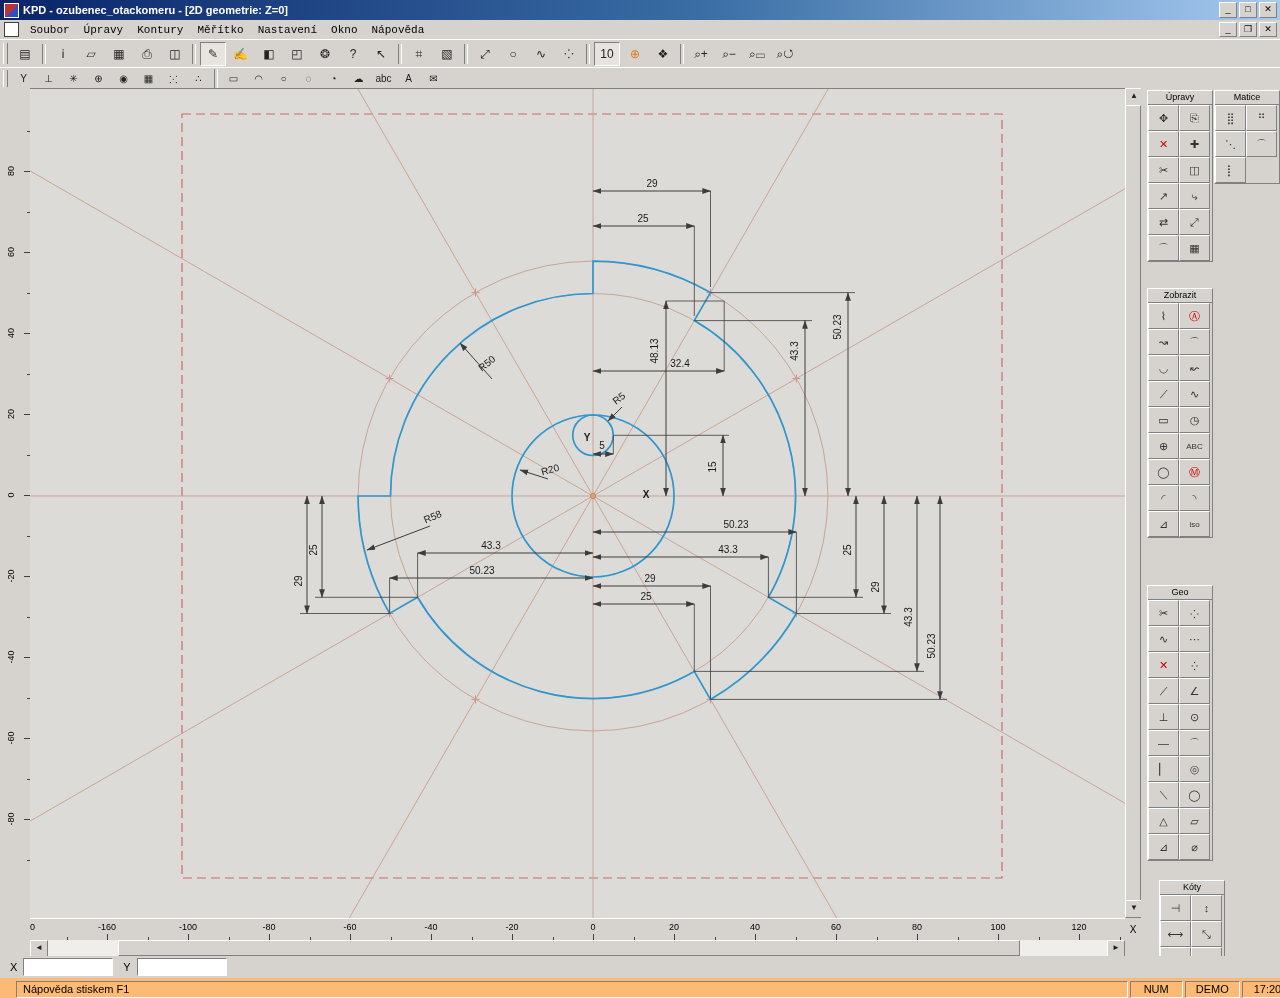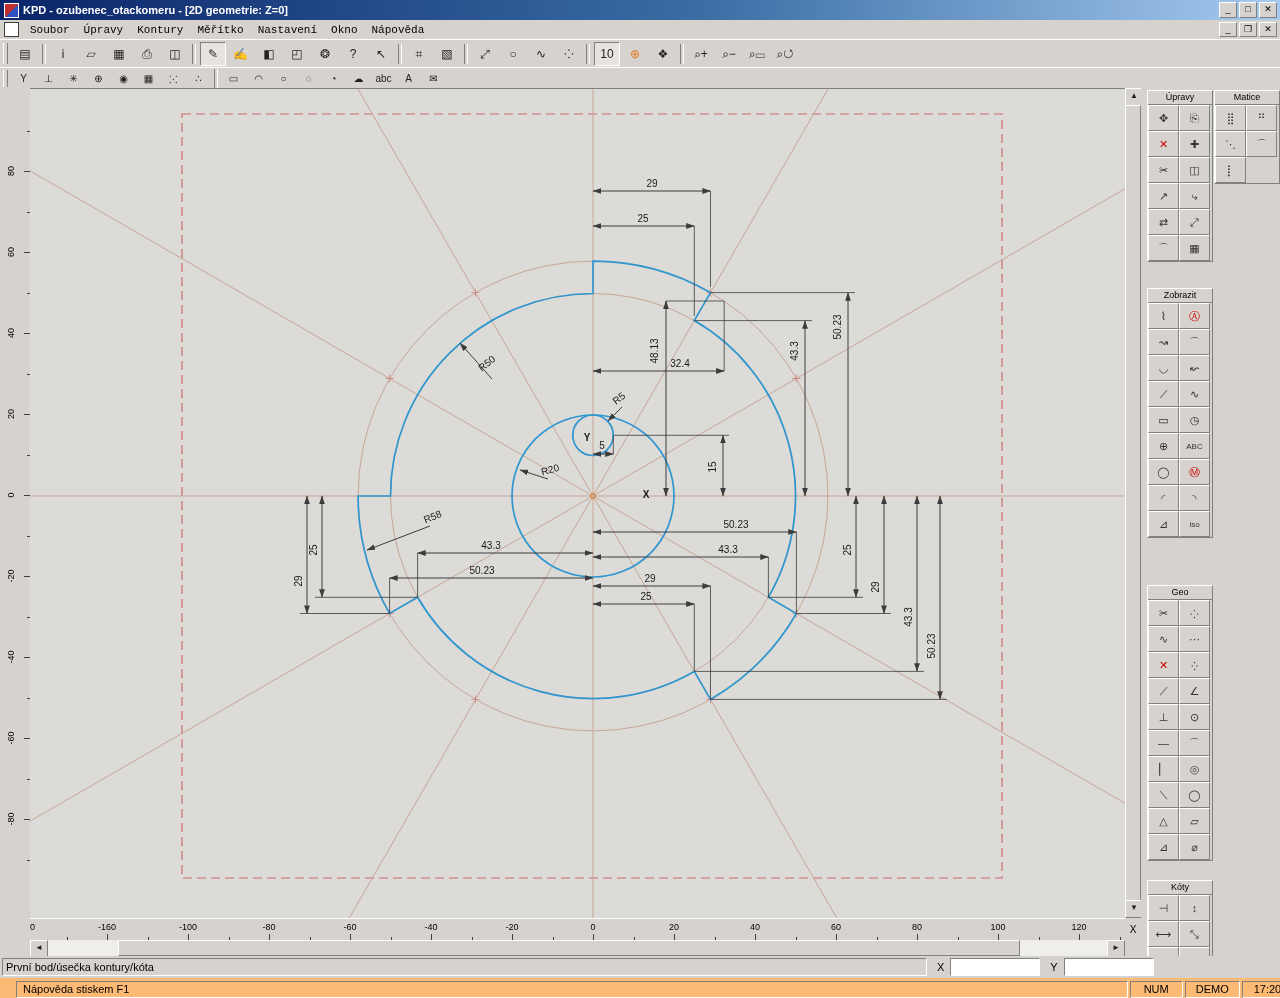--- a/index.html
+++ b/index.html
@@ -446,36 +446,35 @@
             <div class="pbtn">▏</div>
             <div class="pbtn">◎</div>
             <div class="pbtn">⟍</div>
             <div class="pbtn">◯</div>
             <div class="pbtn">△</div>
             <div class="pbtn">▱</div>
             <div class="pbtn">⊿</div>
             <div class="pbtn">⌀</div>
           </div>
         </div>
-        <div class="palette" style="left: 6px; top: 792px;">
+        <div class="palette" style="left: 18px; top: 792px;">
           <div class="ptitle">Kóty</div>
           <div class="pgrid">
             <div class="pbtn">⊣</div>
             <div class="pbtn pressed">↕</div>
             <div class="pbtn">⟷</div>
             <div class="pbtn">⤡</div>
             <div class="pbtn">⌀</div>
             <div class="pbtn">∠</div>
           </div>
         </div>
       </div>
   </div>
 
   <div id="promptbar">
-    <div id="prompt-field">První bod/úsečka kontury/kóta</div>
     <label>X</label>
     <input value="" style="">
     <label>Y</label>
     <input value="" style="">
   </div>
 
   <div id="statusbar">
     <div class="scell" id="status-help">Nápověda stiskem F1</div>
     <div class="scell" id="status-num">NUM</div>
     <div class="scell" id="status-demo">DEMO</div>

